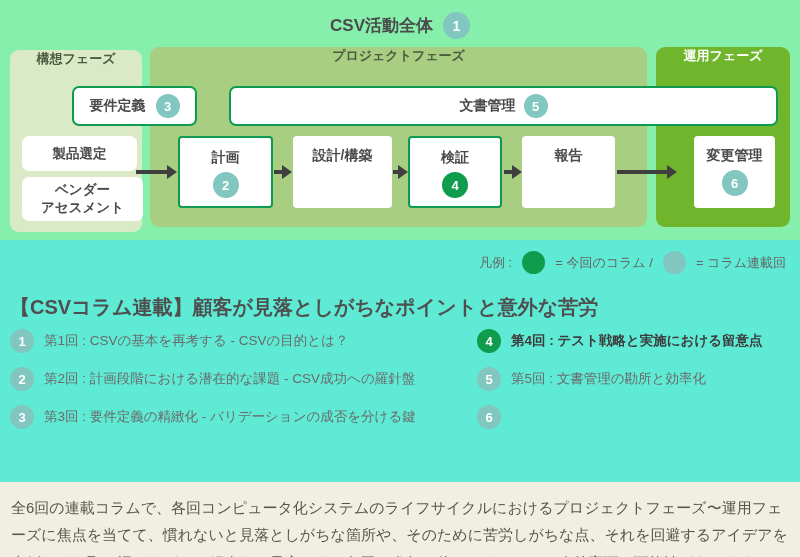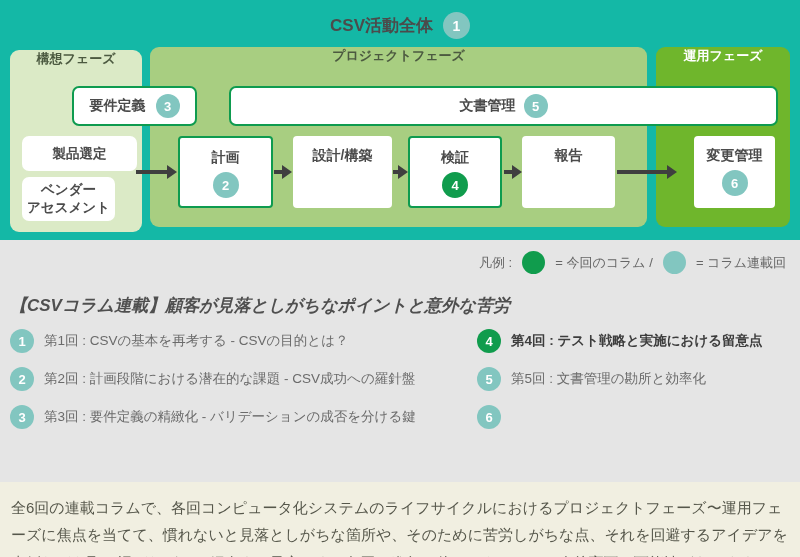--- a/index.html
+++ b/index.html
@@ -2,61 +2,61 @@
 <html><head>
 <meta charset="utf-8">
 <style>
   html,body{margin:0;padding:0;}
   body{
     width:800px;height:557px;
     font-family:"Liberation Sans","DejaVu Sans",sans-serif;
     background:#ffffff;overflow:hidden;
   }
   
-  .top{position:relative;width:800px;height:240px;background:#14b8a6;}
+  .top{position:relative;width:800px;height:240px;background:#86efac;}
   .title-row{position:absolute;top:12px;left:0;width:100%;display:flex;justify-content:center;align-items:center;gap:10px;}
   .title-text{font-size:17px;font-weight:bold;color:#4b4b4b;}
   .badge{border-radius:50%;color:#fff;display:flex;align-items:center;justify-content:center;font-weight:bold;flex:0 0 auto;}
   .badge.teal{background:#82c6c0;}
   .badge.green{background:#109c4d;}
   .b27{width:27px;height:27px;font-size:14px;}
   .b26{width:26px;height:26px;font-size:13px;}
   .b24{width:24px;height:24px;font-size:13px;}
   .b23{width:23px;height:23px;font-size:12px;}
   .panel{position:absolute;border-radius:9px;}
   .panel-label{text-align:center;font-size:13px;font-weight:bold;color:#4c5a40;}
   #panel-concept{left:10px;top:50px;width:132px;height:182px;background:#dbeac6;}
   #panel-project{left:150px;top:47px;width:497px;height:180px;background:#a8ce81;}
   #panel-operation{left:656px;top:47px;width:134px;height:180px;background:#6fb62c;}
   #panel-operation .panel-label{color:#ffffff;}
   .wbox{position:absolute;background:#fff;border-radius:7px;display:flex;align-items:center;justify-content:center;color:#4b4b4b;font-weight:bold;font-size:13.5px;box-sizing:border-box;}
   .gborder{border:2px solid #0e9b4f;}
   #box-req{left:72px;top:86px;width:125px;height:40px;gap:10px;font-size:14px;}
   #box-doc{left:229px;top:86px;width:549px;height:40px;gap:8px;font-size:14px;}
   #box-prod{left:22px;top:136px;width:115px;height:35px;}
-  #box-vendor{left:22px;top:177px;width:93px;height:44px;flex-direction:column;line-height:1.3;}
+  #box-vendor{left:22px;top:177px;width:121px;height:44px;flex-direction:column;line-height:1.3;}
   .flowbox{position:absolute;top:136px;height:72px;background:#fff;border-radius:4px;display:flex;flex-direction:column;align-items:center;padding-top:11px;box-sizing:border-box;font-weight:bold;font-size:14px;color:#4b4b4b;}
   .flowbox .badge{margin-top:5px;}
   #box-plan{left:178px;width:95px;}
   #box-design{left:293px;width:99px;}
   #box-verify{left:408px;width:94px;}
   #box-report{left:522px;width:93px;}
   #box-change{left:694px;width:81px;}
   .arrow{position:absolute;top:170px;height:4px;background:#3f3f3f;}
   .arrow::after{content:"";position:absolute;right:-10px;top:-5px;width:0;height:0;border-left:10px solid #3f3f3f;border-top:7px solid transparent;border-bottom:7px solid transparent;}
   #arrow-1{left:136px;width:31px;}
   #arrow-2{left:274px;width:8px;}
   #arrow-3{left:393px;width:5px;}
   #arrow-4{left:504px;width:8px;}
   #arrow-5{left:617px;width:50px;}
   
-  .middle{position:relative;width:800px;height:242px;background:#e5e5e5;}
+  .middle{position:relative;width:800px;height:242px;background:#5eead4;}
   .legend{position:absolute;top:11px;right:14px;display:flex;align-items:center;gap:10px;font-size:13px;color:#666666;}
   .legend-text{white-space:nowrap;}
-  .series-heading{position:absolute;left:10px;top:54px;font-size:17px;font-weight:bold;color:#4f4f4f;white-space:nowrap;font-style:italic;}
+  .series-heading{position:absolute;left:10px;top:54px;font-size:20px;font-weight:bold;color:#4f4f4f;white-space:nowrap;}
   .list-col{position:absolute;top:89px;display:flex;flex-direction:column;gap:14px;}
   #col-left{left:10px;}
   #col-right{left:477px;}
   .series-item{display:flex;align-items:center;gap:10px;height:24px;font-size:13.5px;color:#6b6b6b;}
   .series-item .item-text{white-space:nowrap;}
   .series-item.current{color:#3d3d3d;font-weight:bold;}
   
   .bottom{box-sizing:border-box;width:800px;height:107px;background:#f1efe1;padding:12px 11px 0 11px;}
   .bottom p{margin:0;font-size:15px;line-height:1.82;color:#56574b;}
 </style>

